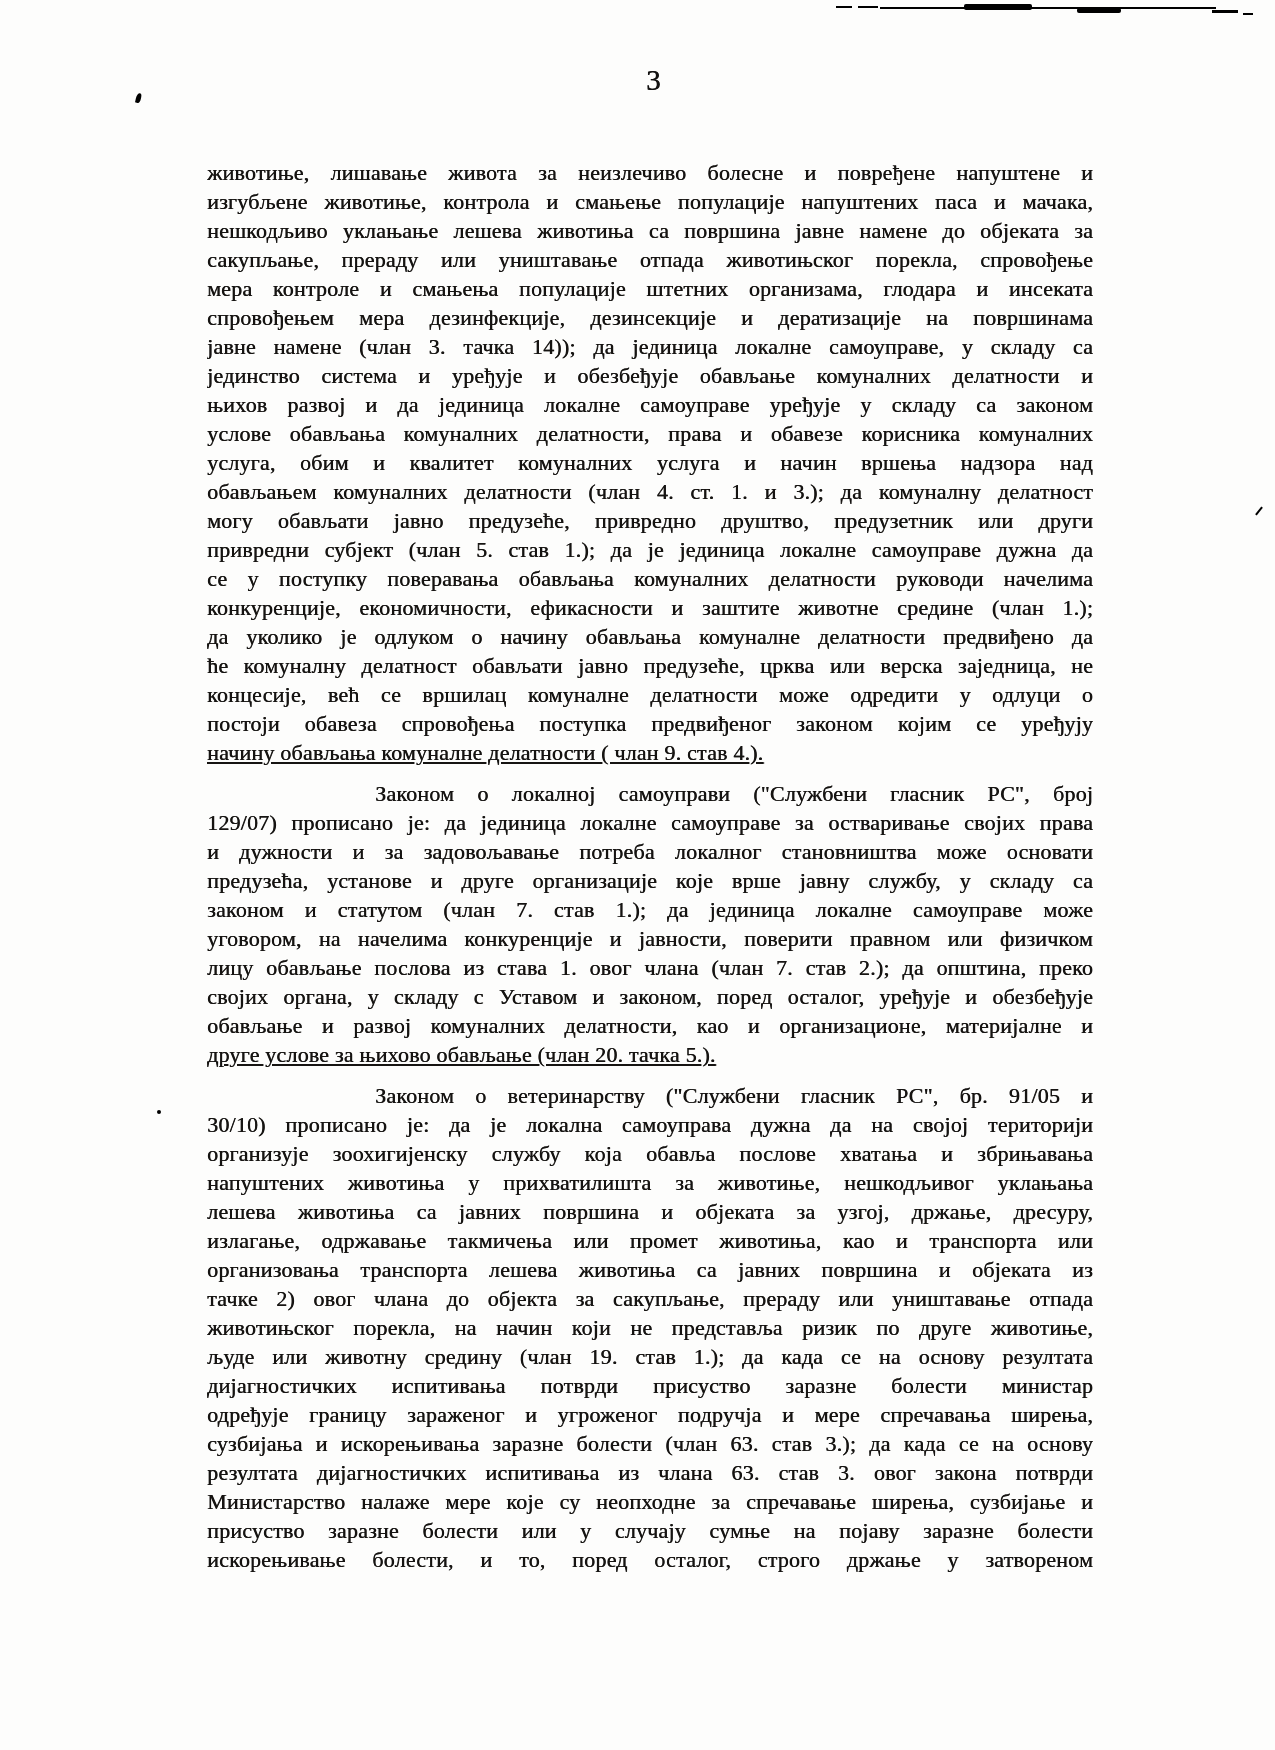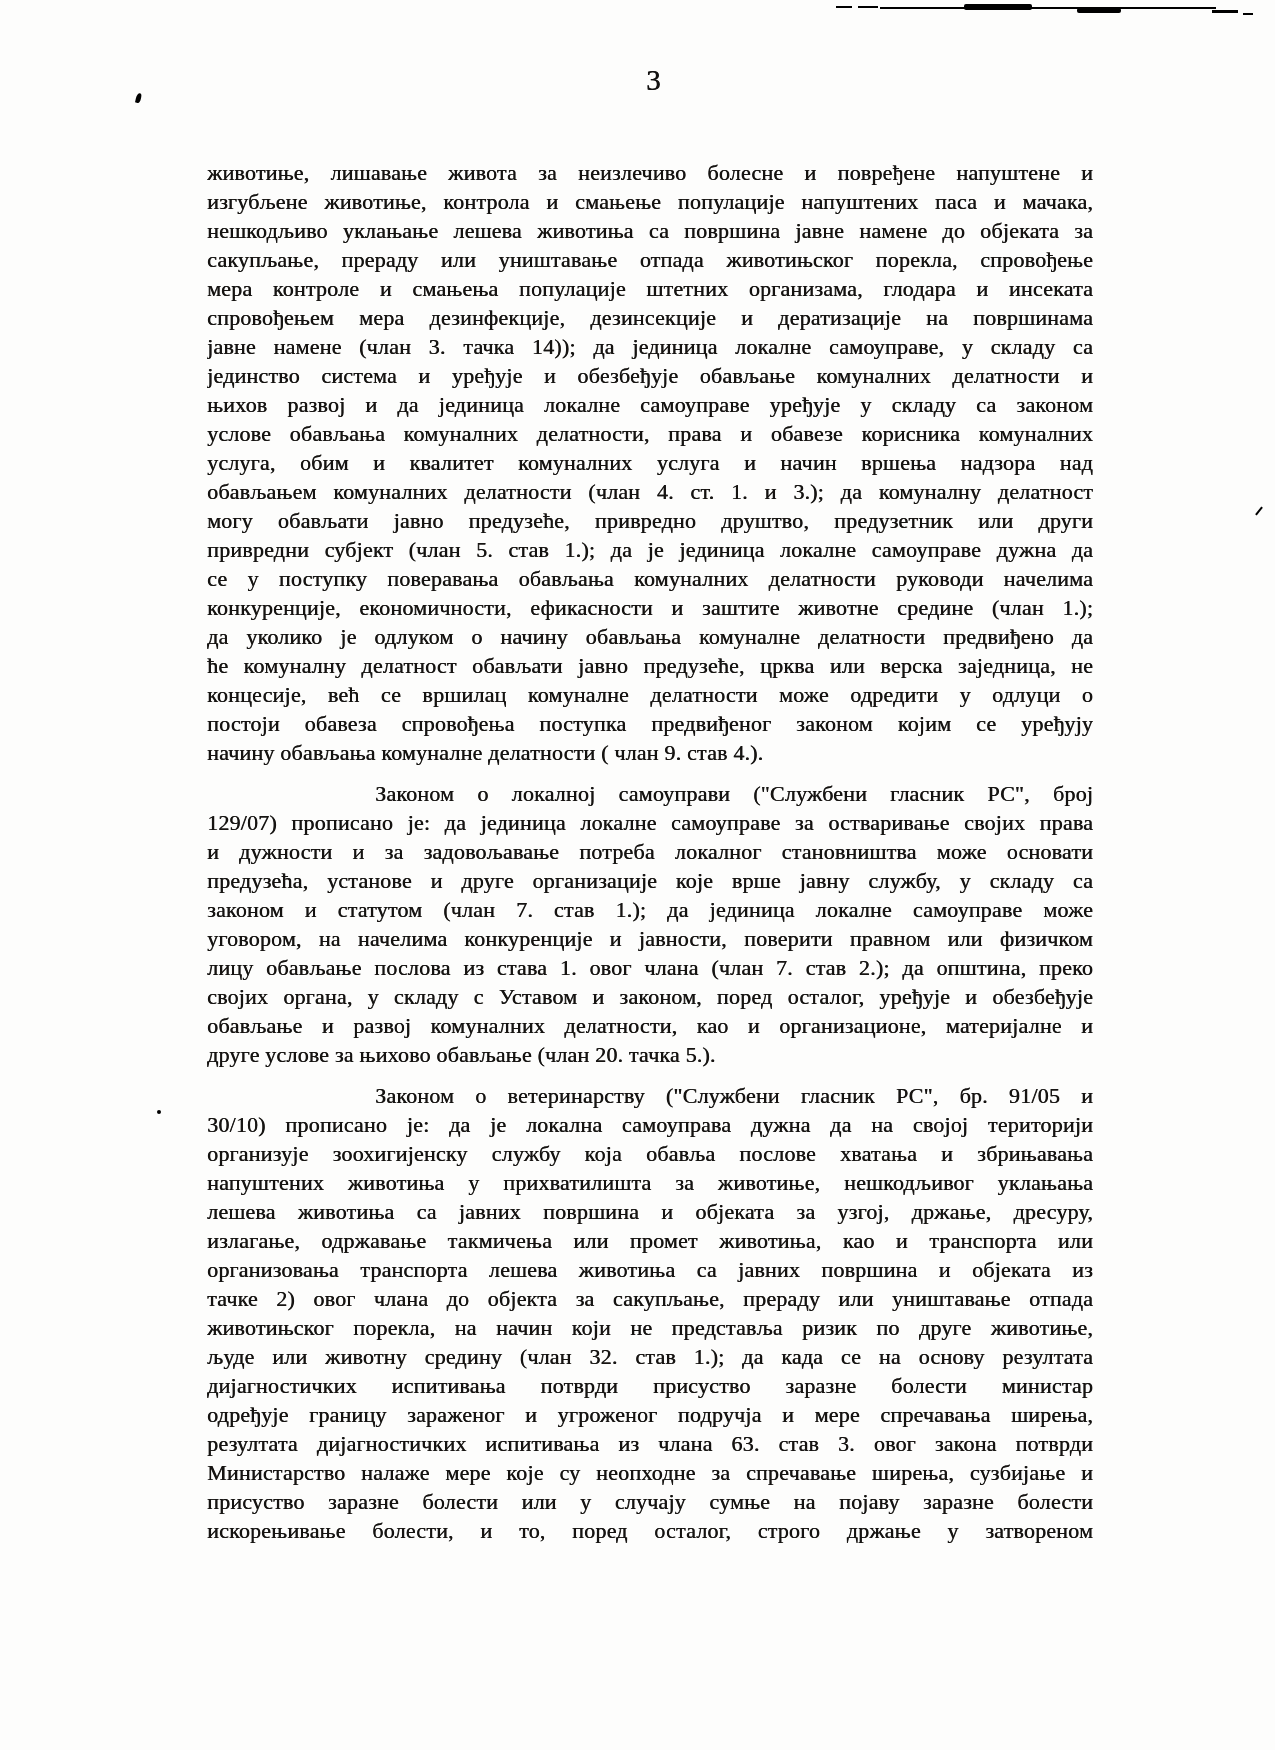--- a/index.html
+++ b/index.html
@@ -33,21 +33,21 @@
     letter-spacing: 0.2px;
   }
   .para { margin: 12px; }
   .line {
     height: 29px;
     overflow: hidden;
     text-align: justify;
     text-align-last: justify;
     white-space: normal;
   }
-  .line.no-just { text-align-last: left; }
+  .line.no-just { text-align-last: left; text-decoration: underline; }
   .line.indent { padding-left: 168px; }
   
   .artifact { position: absolute; background: #000; }
   .art-dash1   { left: 836px; top: 6px;  width: 16px; height: 2px; }
   .art-dash2   { left: 858px; top: 6px;  width: 20px; height: 2px; }
   .art-line    { left: 880px; top: 7px;  width: 336px; height: 2px; }
   .art-blob1   { left: 964px; top: 4px;  width: 68px; height: 6px; border-radius: 2px; }
   .art-blob2   { left: 1077px; top: 8px; width: 44px; height: 5px; border-radius: 2px; }
   .art-tick1   { left: 1212px; top: 10px; width: 26px; height: 3px; }
   .art-tick2   { left: 1243px; top: 13px; width: 10px; height: 2px; }
@@ -112,23 +112,24 @@
       <div class="para">
         <div class="line indent">Законом о ветеринарству ("Службени гласник РС", бр. 91/05 и</div>
         <div class="line">30/10) прописано је: да је локална самоуправа дужна да на својој територији</div>
         <div class="line">организује зоохигијенску службу која обавља послове хватања и збрињавања</div>
         <div class="line">напуштених животиња у прихватилишта за животиње, нешкодљивог уклањања</div>
         <div class="line">лешева животиња са јавних површина и објеката за узгој, држање, дресуру,</div>
         <div class="line">излагање, одржавање такмичења или промет животиња, као и транспорта или</div>
         <div class="line">организовања транспорта лешева животиња са јавних површина и објеката из</div>
         <div class="line">тачке 2) овог члана до објекта за сакупљање, прераду или уништавање отпада</div>
         <div class="line">животињског порекла, на начин који не представља ризик по друге животиње,</div>
-        <div class="line">људе или животну средину (члан 32. став 1.); да када се на основу резултата</div>
+        <div class="line">људе или животну средину (члан 19. став 1.); да када се на основу резултата</div>
         <div class="line">дијагностичких испитивања потврди присуство заразне болести министар</div>
         <div class="line">одређује границу зараженог и угроженог подручја и мере спречавања ширења,</div>
+        <div class="line">сузбијања и искорењивања заразне болести (члан 63. став 3.); да када се на основу</div>
         <div class="line">резултата дијагностичких испитивања из члана 63. став 3. овог закона потврди</div>
         <div class="line">Министарство налаже мере које су неопходне за спречавање ширења, сузбијање и</div>
         <div class="line">присуство заразне болести или у случају сумње на појаву заразне болести</div>
         <div class="line">искорењивање болести, и то, поред осталог, строго држање у затвореном</div>
       </div>
     </div>
 
 </div>
 
 </body></html>

